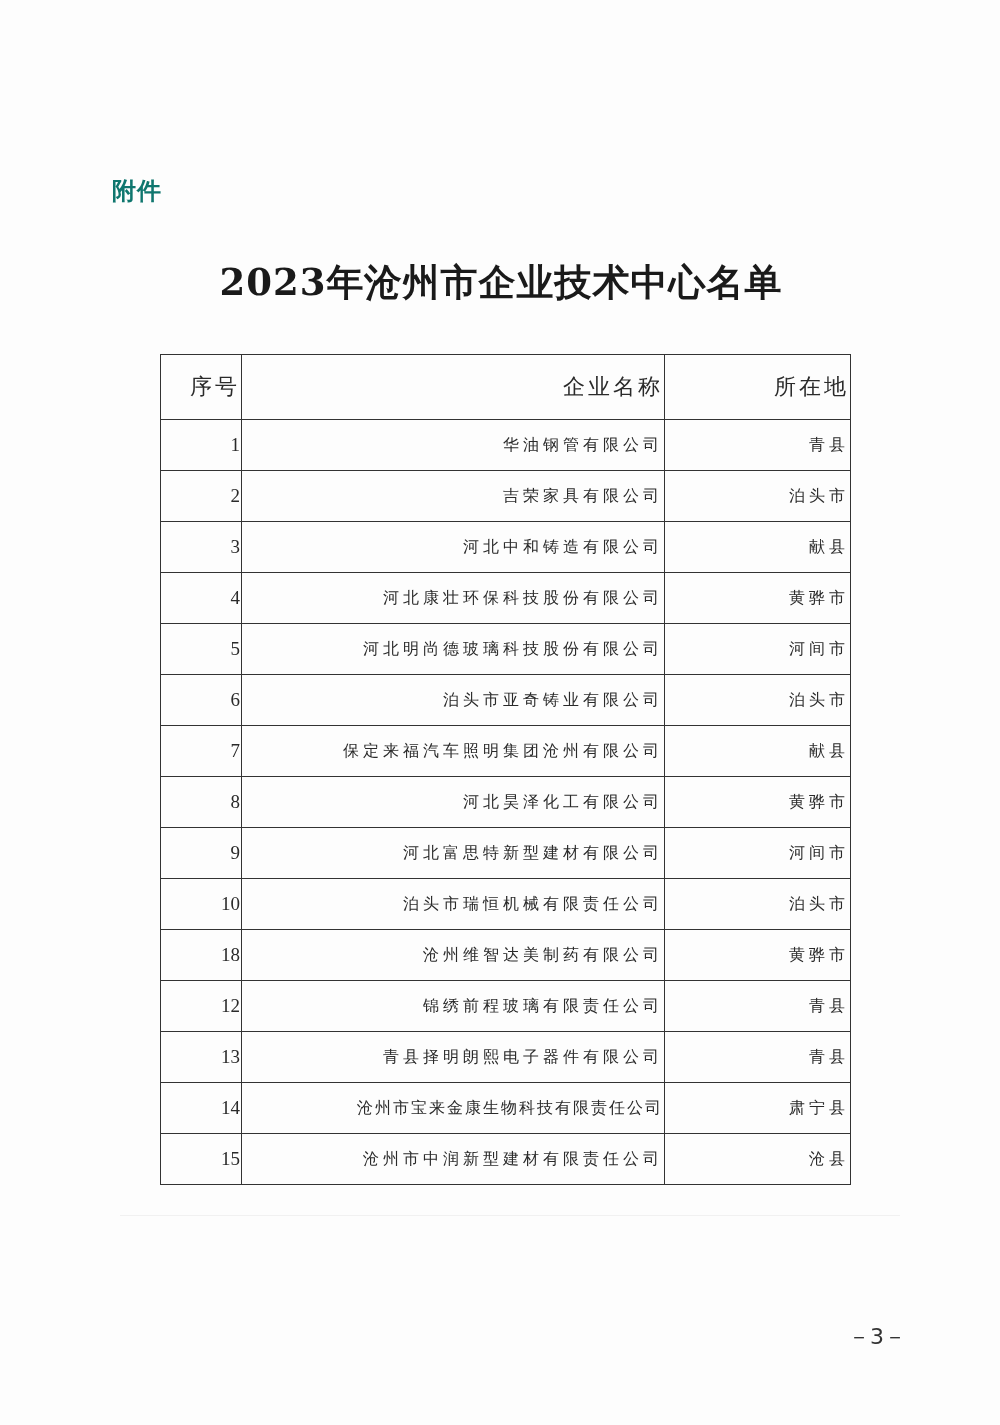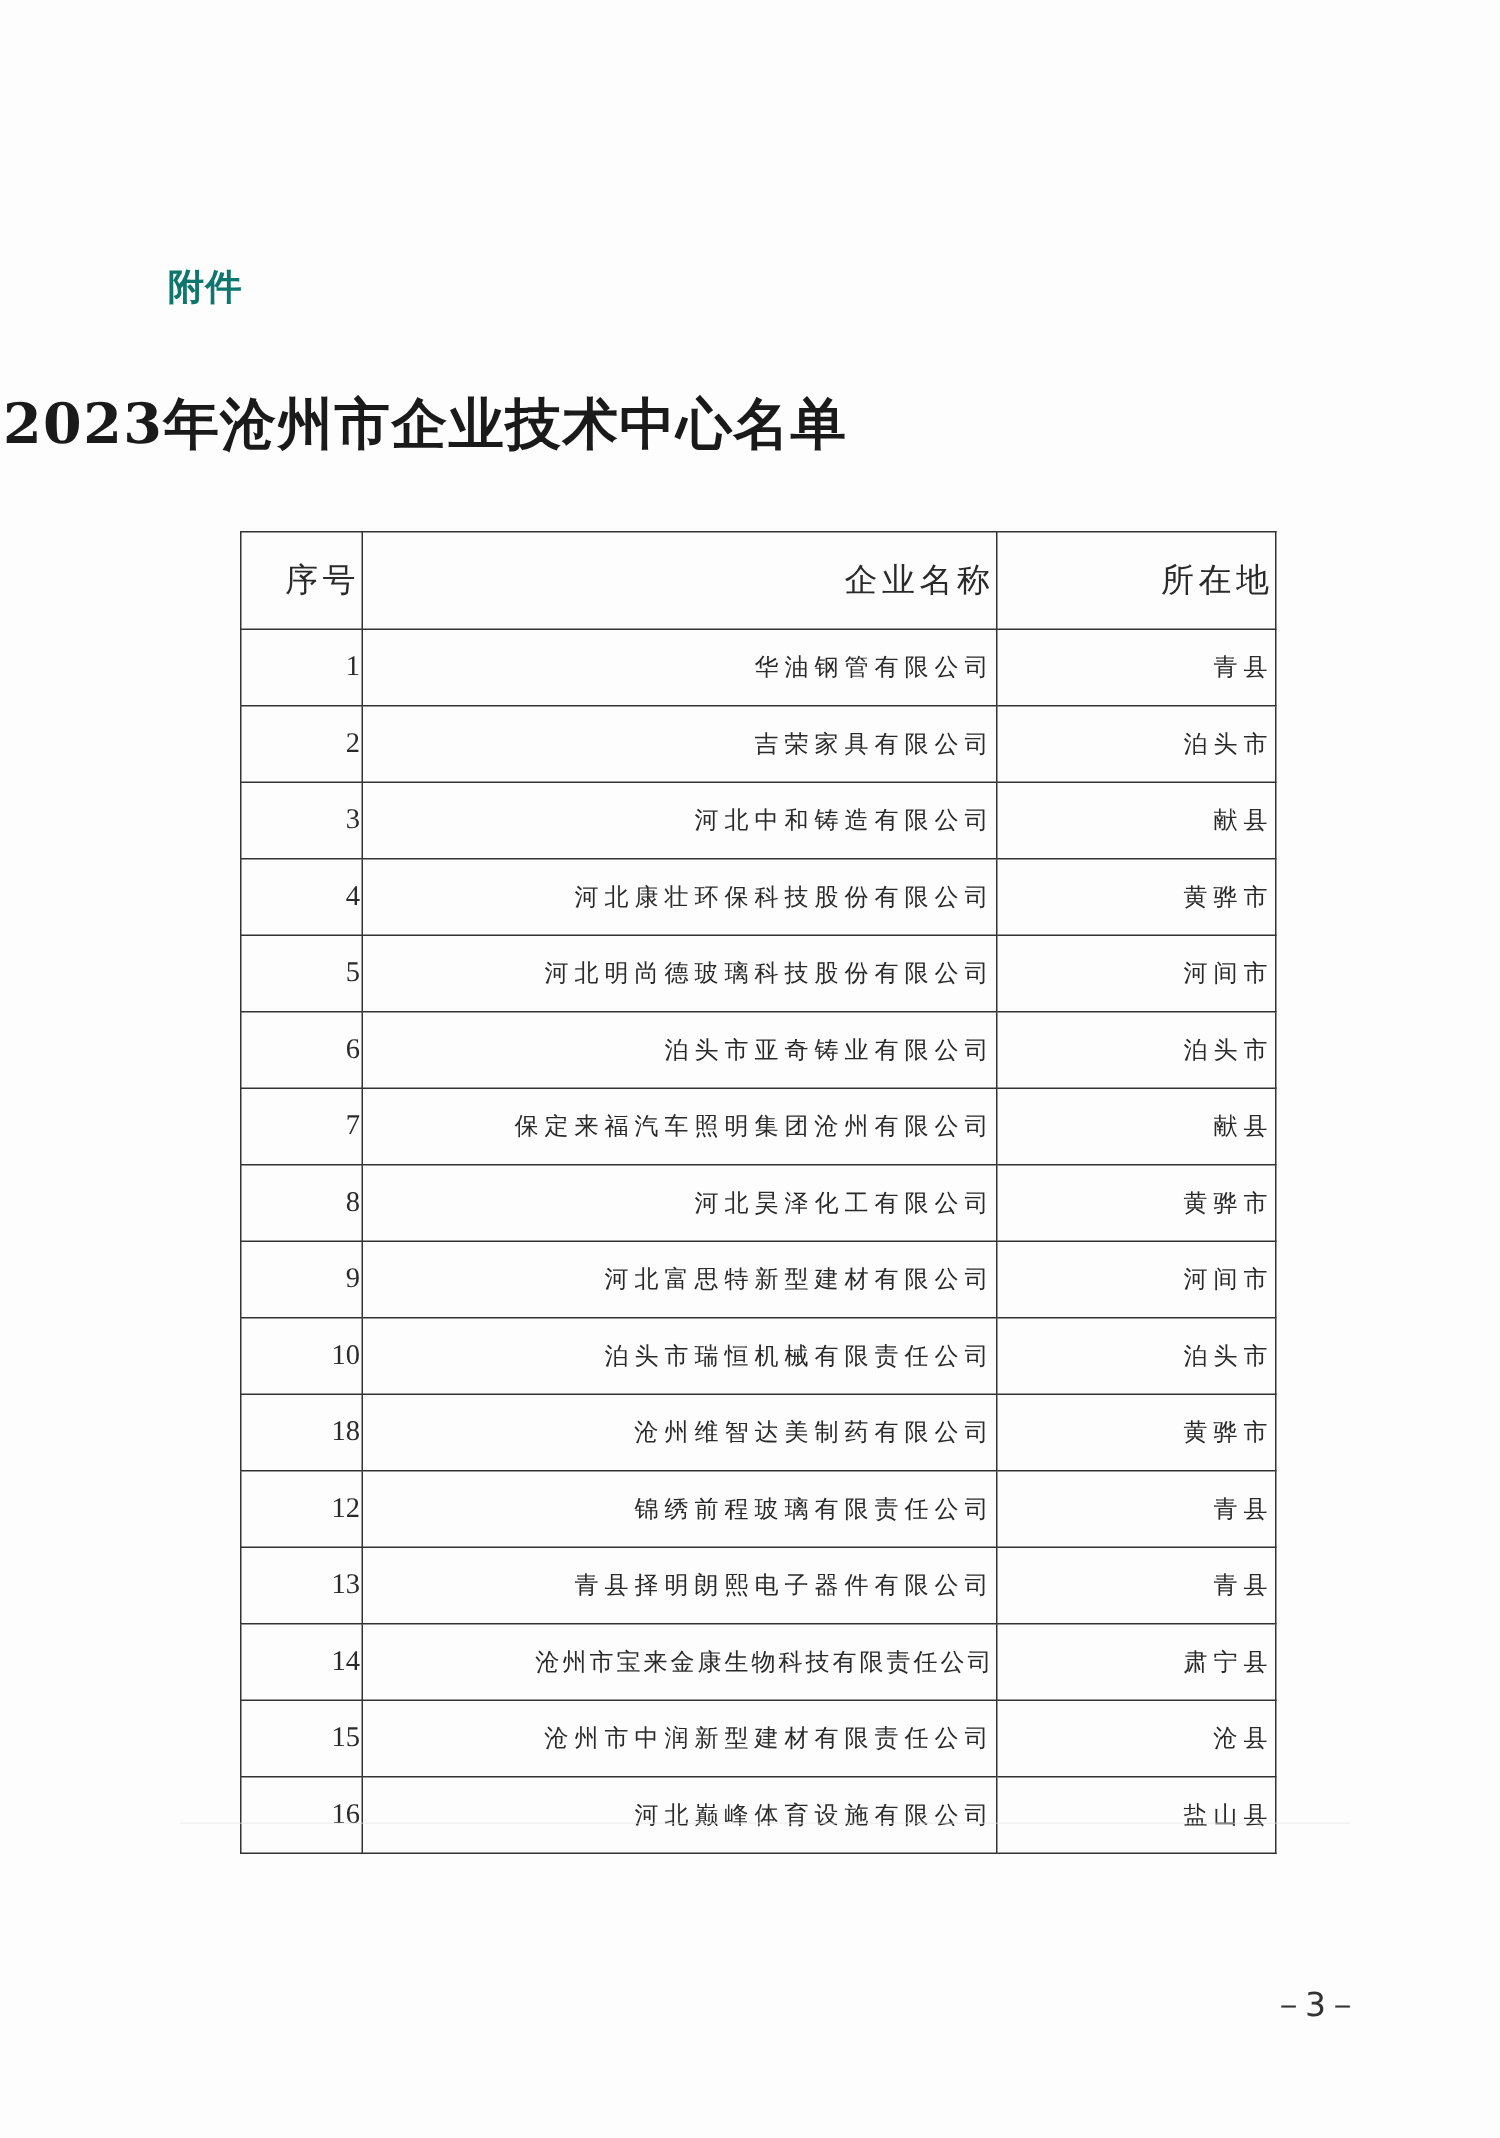--- a/index.html
+++ b/index.html
@@ -6,21 +6,21 @@
   body {
     width: 1000px; height: 1425px; background: #fdfdfd; position: relative;
     font-family: "DejaVu Serif", "Liberation Serif", serif; color: #222;
     overflow: hidden;
   }
   .attach {
     position: absolute; left: 112px; top: 175px; font-size: 24px; font-weight: bold;
     font-family: "DejaVu Sans", "Liberation Sans", sans-serif; color: #0f766e; letter-spacing: 1px;
   }
   .title {
-    position: absolute; left: 0; right: 0; top: 258px; text-align: left;
+    position: absolute; left: 0; right: 0; top: 258px; text-align: center;
     font-size: 37px; font-weight: bold; color: #1a1a1a; letter-spacing: 1px;
     padding-left: 2px;
   }
   table {
     position: absolute; left: 160px; top: 354px; width: 690px;
     border-collapse: collapse; table-layout: fixed;
   }
   td, th {
     border: 1.6px solid #333; text-align: right; vertical-align: middle;
     font-weight: normal; color: #2a2a2a;
@@ -128,22 +128,17 @@
     <tr>
         <td class="num">14</td>
         <td style="letter-spacing:2px">沧州市宝来金康生物科技有限责任公司</td>
         <td>肃宁县</td>
       </tr>
     <tr>
         <td class="num">15</td>
         <td>沧州市中润新型建材有限责任公司</td>
         <td>沧县</td>
       </tr>
-    <tr>
-        <td class="num">16</td>
-        <td>河北巅峰体育设施有限公司</td>
-        <td>盐山县</td>
-      </tr>
   </tbody>
 </table>
 
 <div class="ghost"></div>
 <div class="page-no">－3－</div>
 
 </body></html>

